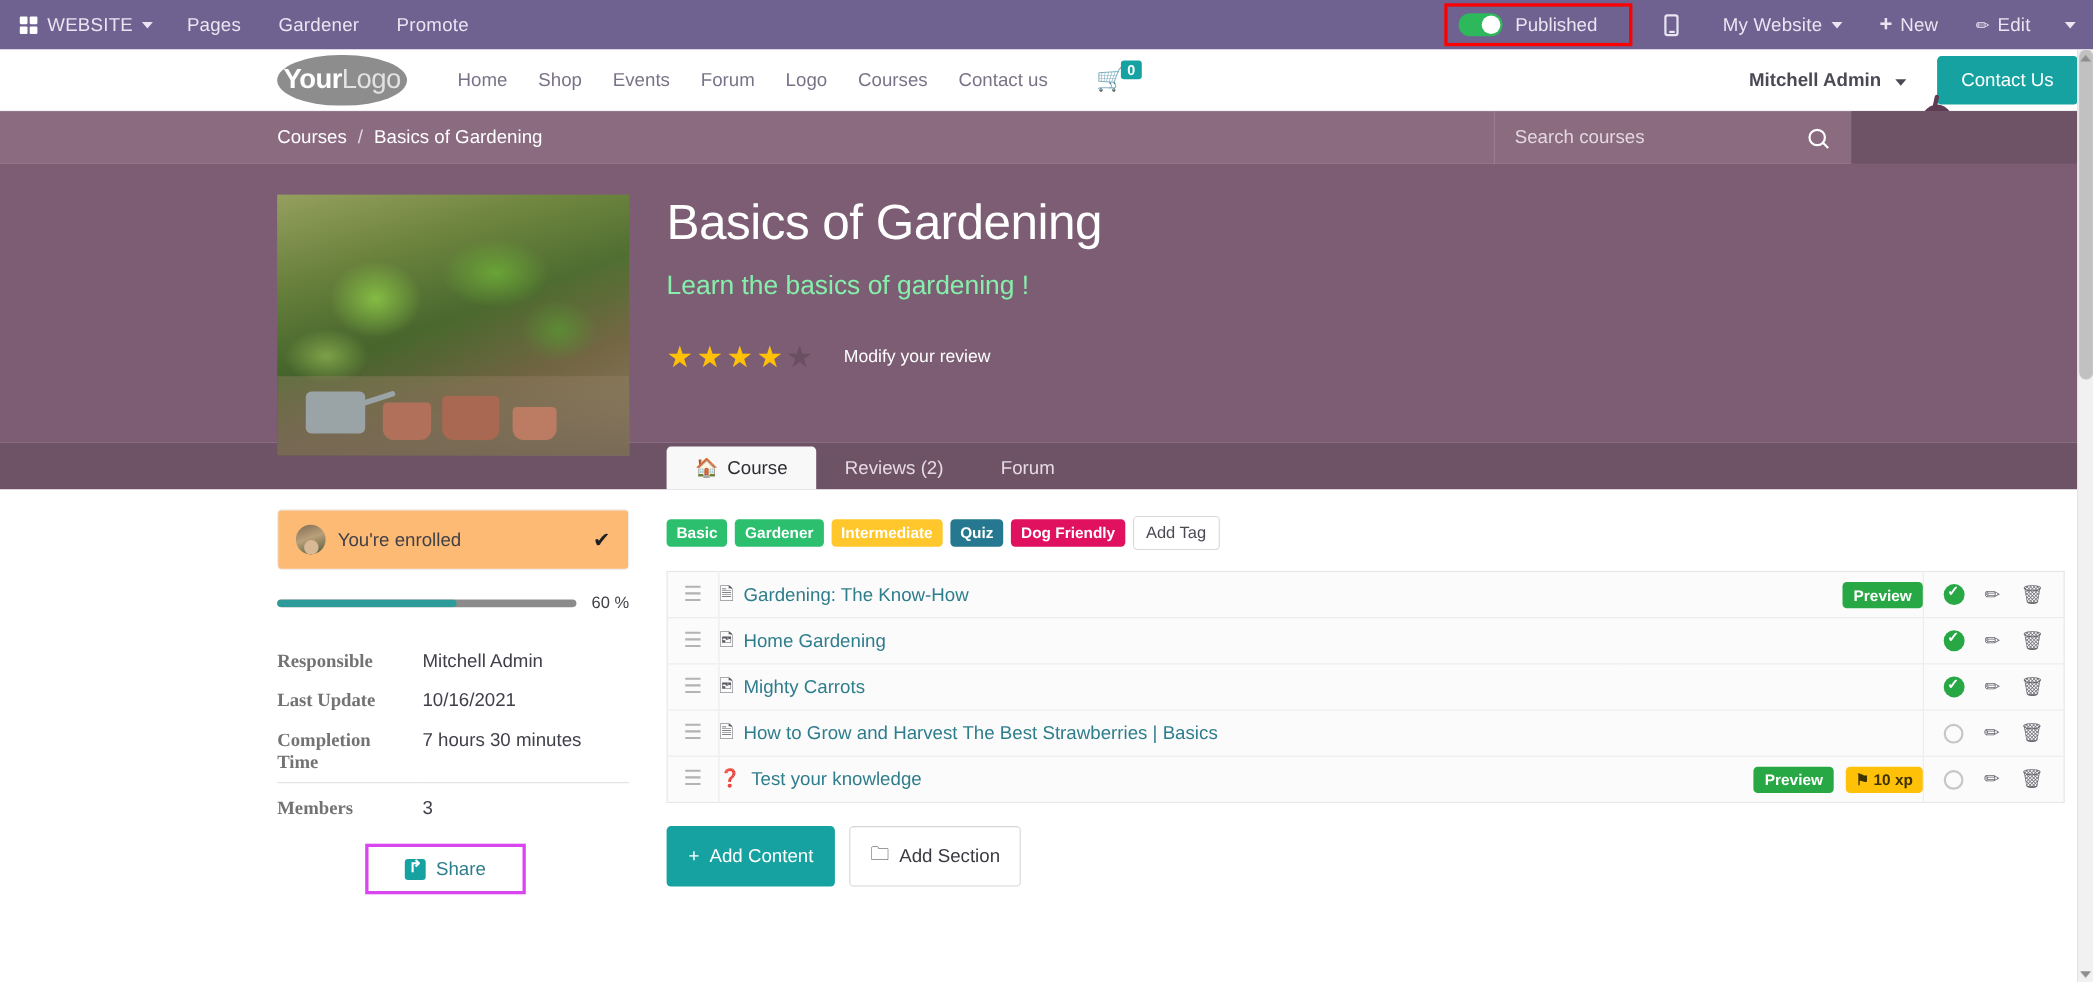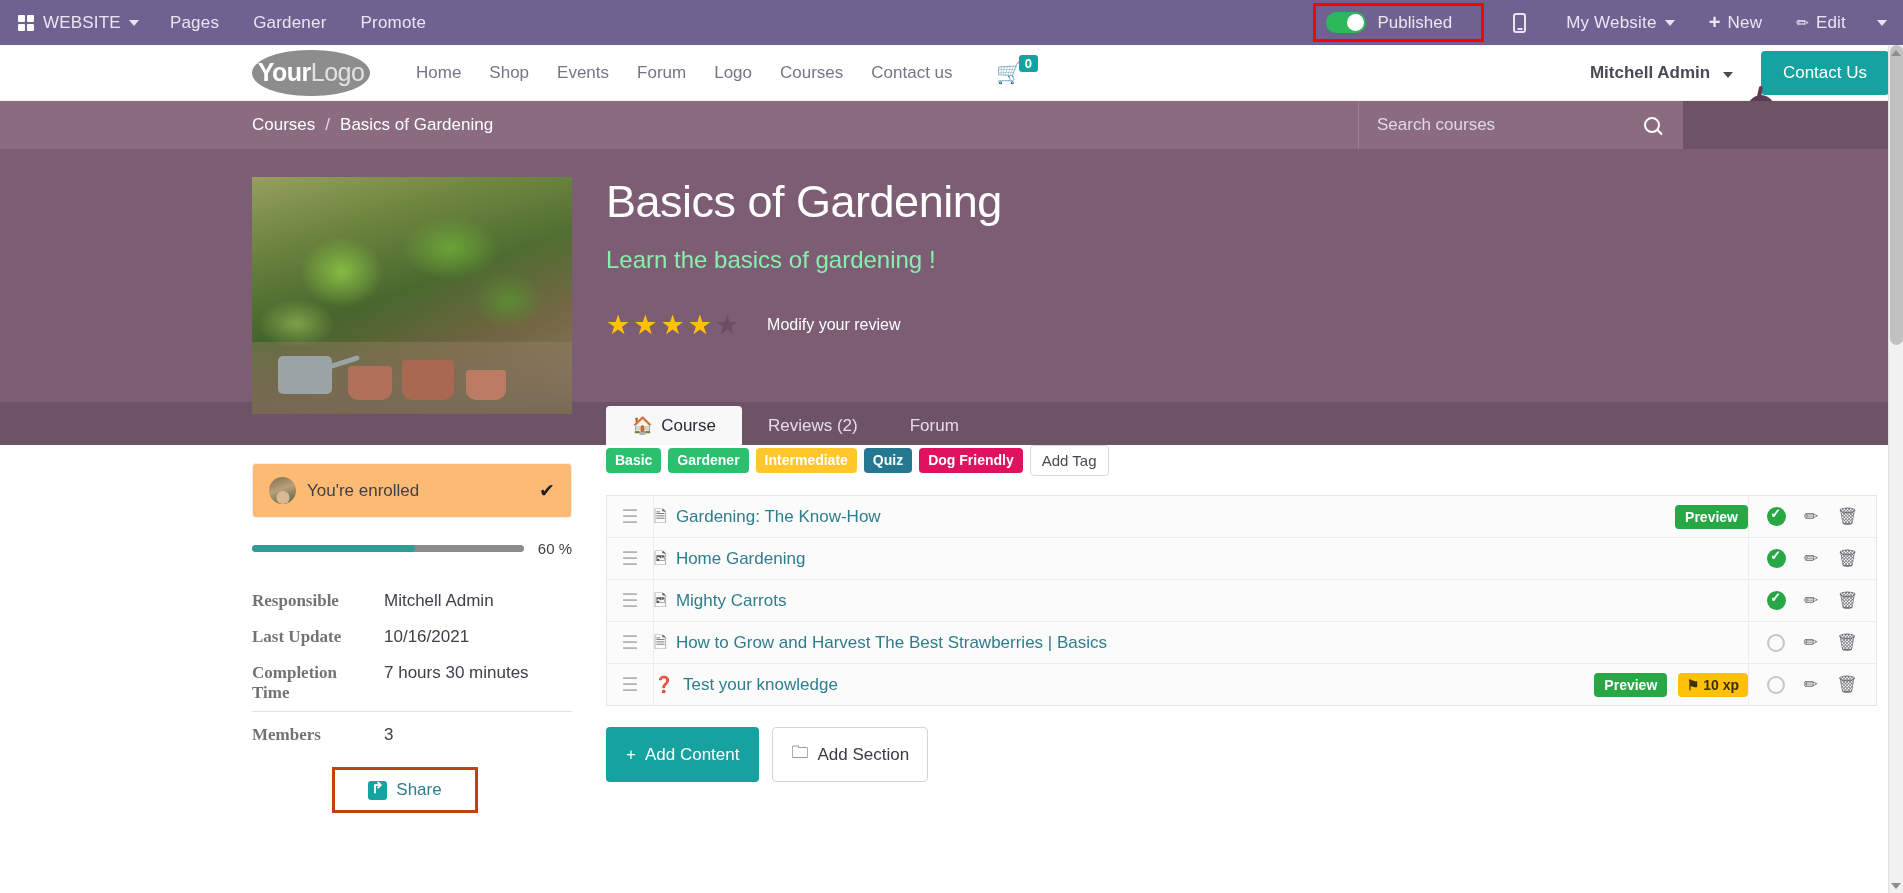--- a/index.html
+++ b/index.html
@@ -263,38 +263,38 @@
   .prog-pct { font-size: 15px; color: #3f3f46; margin-left: 14px; white-space: nowrap; }
 
   .meta-table { margin-top: 26px; width: 100%; border-collapse: collapse; }
   .meta-table td { padding: 8px 0; vertical-align: top; font-size: 17px; }
   .meta-table td.k { font-weight: bold; color: #737373; width: 132px; padding-right: 10px; font-family: Liberation Serif, serif; }
   .meta-table td.v { color: #40404a; }
   .meta-table tr.sep-top td { border-top: 1px solid #e2e2e2; padding-top: 13px; }
 
   .share-wrap {
     margin-top: 14px; display: flex; justify-content: center;
-    border: 3px solid #c2410c; padding: 10px 0; width: 146px; margin-left: 80px;
+    border: 3px solid #d946ef; padding: 10px 0; width: 146px; margin-left: 80px;
   }
   .share-link {
     color: #2e7d8c; font-size: 17px; text-decoration: none;
     display: flex; align-items: center; gap: 9px;
   }
   .share-ic {
     width: 19px; height: 19px; background: #17a2a2; border-radius: 3px;
     position: relative; flex: none;
   }
   .share-ic::after {
     content: "↱"; position: absolute; color: #fff; font-size: 15px;
     left: 3px; top: -2px; font-weight: bold;
   }
 
   
   .main-col { flex: 1; padding: 0 0 0 34px; padding-right: 26px; }
-  .tag-row { display: flex; align-items: center; gap: 7px; margin-top: 0; }
+  .tag-row { display: flex; align-items: center; gap: 7px; margin-top: 24px; }
   .tag {
     color: #fff; font-size: 14px; font-weight: bold; border-radius: 4px;
     padding: 4px 9px; line-height: 1.25; white-space: nowrap;
   }
   .add-tag {
     background: #fff; border: 1px solid #d9d9d9; border-radius: 4px;
     padding: 4px 11px; font-size: 15px; color: #4a4a52; cursor: pointer;
     font-family: inherit; line-height: 1.4;
   }
 

